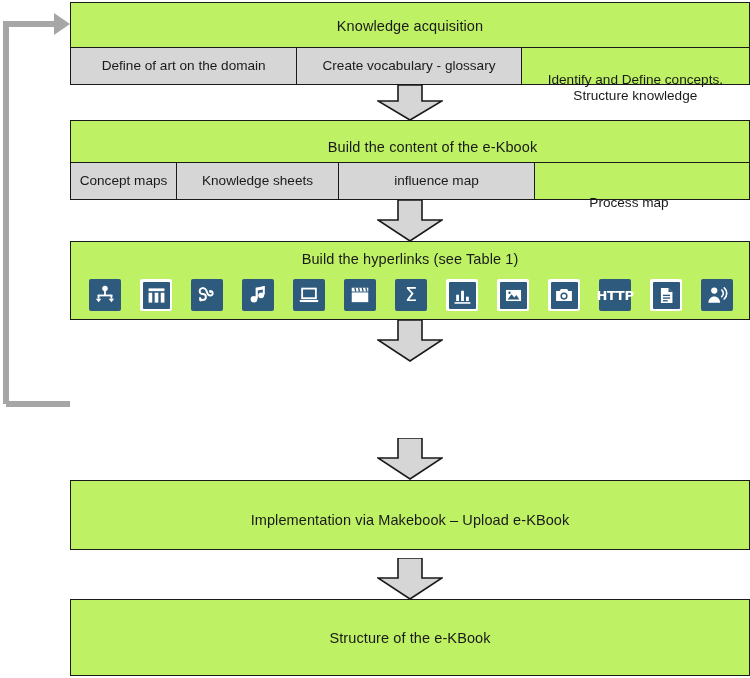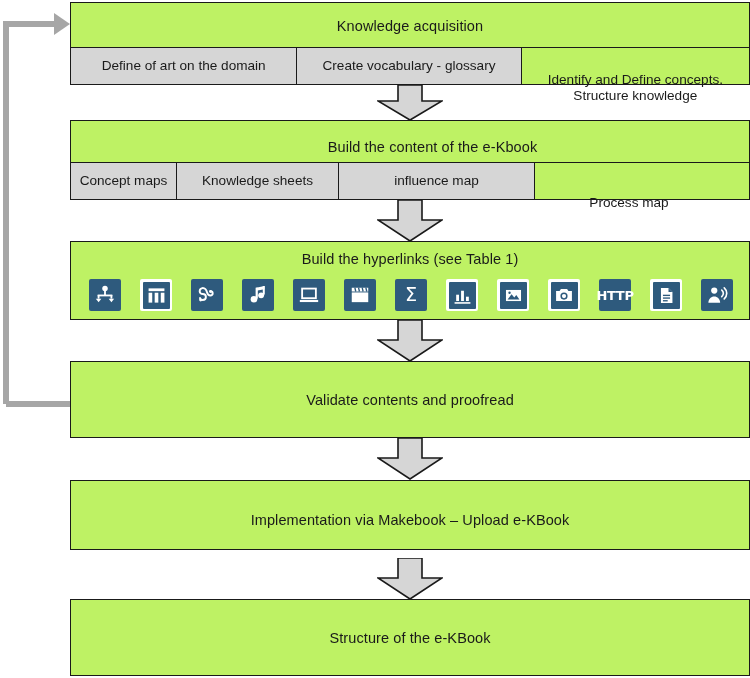--- a/index.html
+++ b/index.html
@@ -306,23 +306,20 @@
 
     </div>
   </div>
 
   <div class="arrow" style="left:377px; top:320px; height:42px;">
     <svg viewBox="0 0 66 42" preserveAspectRatio="none" xmlns="http://www.w3.org/2000/svg">
       <polygon points="21,0 45,0 45,20 65,20 33,41 1,20 21,20" fill="#d6d6d6" stroke="#1a1a1a" stroke-width="1.6" stroke-linejoin="miter"></polygon>
     </svg>
   </div>
 
-  <div class="box" style="left:70px; top:361px; width:680px; height:77px;">
-    <div class="box-title" style="top:0; height:77px;">Validate contents and proofread</div>
-  </div>
 
   <div class="arrow" style="left:377px; top:438px; height:42px;">
     <svg viewBox="0 0 66 42" preserveAspectRatio="none" xmlns="http://www.w3.org/2000/svg">
       <polygon points="21,0 45,0 45,20 65,20 33,41 1,20 21,20" fill="#d6d6d6" stroke="#1a1a1a" stroke-width="1.6" stroke-linejoin="miter"></polygon>
     </svg>
   </div>
 
   <div class="box" style="left:70px; top:480px; width:680px; height:70px;">
     <div class="box-title" style="top:0; height:78px;">Implementation  via Makebook – Upload e-KBook</div>
   </div>

